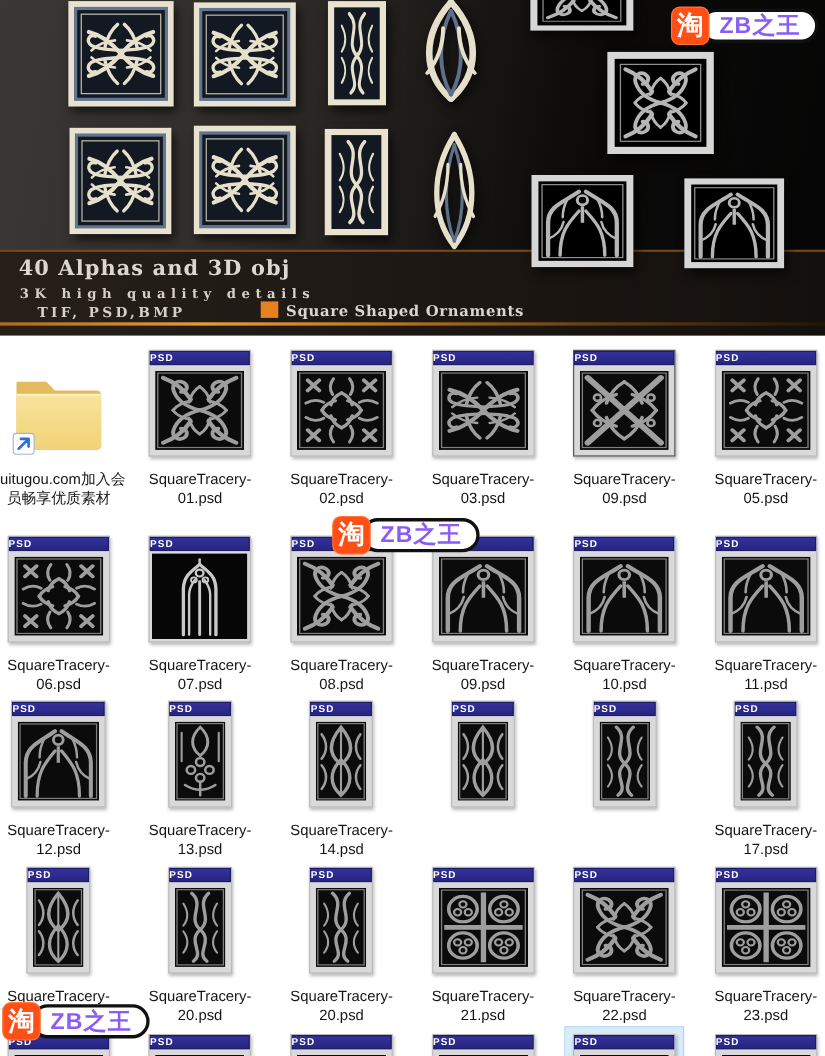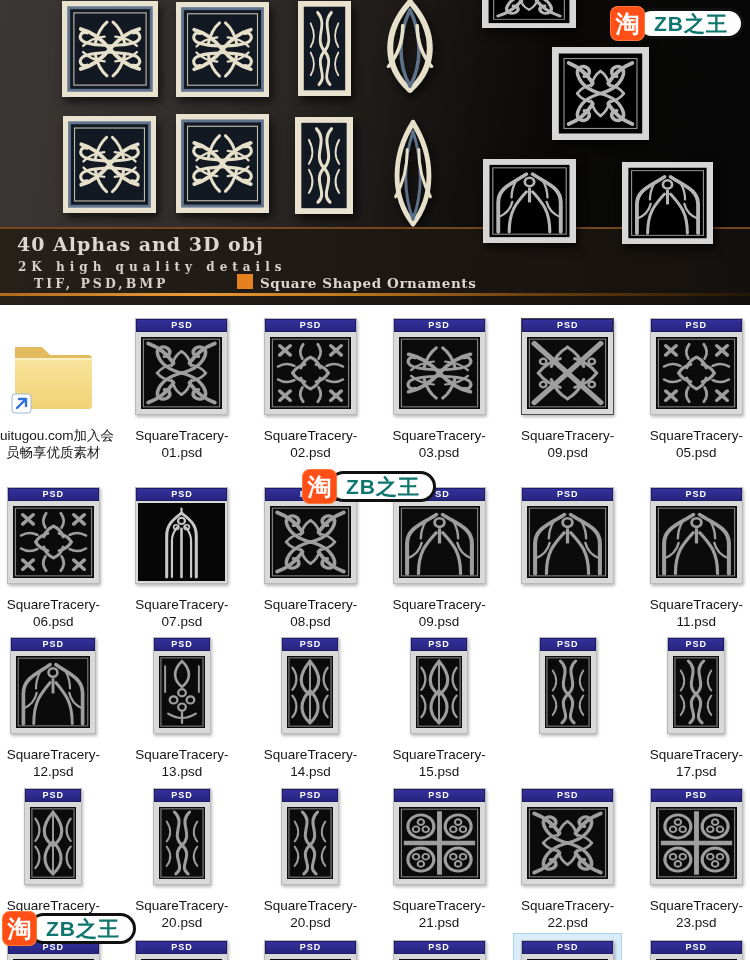--- a/index.html
+++ b/index.html
@@ -44,40 +44,40 @@
   }
   
   .wm { position:absolute; display:flex; align-items:center; z-index:60; }
   .wm-tao {
     position:relative; z-index:2; width:35px; height:35px; background:#ff4e16; border-radius:8px;
     color:#fff; font-weight:bold; font-size:24px; line-height:35px; text-align:center;
     box-shadow:inset 0 0 0 1px rgba(255,200,120,.35);
   }
   .wm-pill {
     z-index:1; height:31px; background:#ffffff; border:3px solid #101010; border-radius:17px;
-    margin-left:-9px; padding:0 13px 0 15px; color:#0f766e;
+    margin-left:-9px; padding:0 13px 0 15px; color:#8b5cf6;
     font-size:21px; font-weight:bold; line-height:25px; letter-spacing:1px; white-space:nowrap;
   }
   
   .row {
     position:absolute; left:-11px; width:772px;
     display:grid; grid-template-columns:repeat(6,128.6px); justify-items:center; align-items:start;
   }
   .cell { display:flex; flex-direction:column; align-items:center; }
   .thumb {
     position:relative; display:flex; flex-direction:column;
     background:#d9d9d9; border:1px solid #b9b9b9;
     box-shadow:1px 2px 3px rgba(0,0,0,.28);
   }
   .thumb.framed { border:1px solid #4a4a4a; }
   .bar {
     height:13px; flex:0 0 13px; background:linear-gradient(#34329e,#26247c);
     box-shadow:inset 0 0 0 1px #1d1c66;
     color:#fff; font-size:9px; font-weight:bold; letter-spacing:1px;
-    text-align:center; line-height:13px;
+    text-align:left; line-height:13px;
   }
   .art { flex:1; margin:5px; overflow:hidden; }
   .art.flush { margin:2px; }
   .art svg { display:block; width:100%; height:100%; }
   .label {
     margin-top:12px; max-width:124px; text-align:center;
     font-size:13.5px; line-height:17px; color:#151515; word-break:break-word;
   }
   .icon-slot { height:97px; display:flex; align-items:flex-end; }
   .sel { background:#d8ecfa; outline:1px solid #a9d3ef; padding:6px 7px; margin-top:-6px; }
@@ -321,21 +321,21 @@
   <g fill="none" stroke="#b5b5b5">
                 <circle cx="50" cy="23" r="6" stroke-width="3.5"></circle>
                 <path d="M50 31 V52" stroke-width="4"></path>
               </g>
             </g>
           </svg>
         </div>
       </div>
     <div class="band">
       <div class="band-title">40 Alphas and 3D obj</div>
-      <div class="band-line2">2K high quality details</div>
+      <div class="band-line2">3K high quality details</div>
       <div class="band-line3">TIF, PSD,BMP</div>
       <div class="band-swatch"></div>
       <div class="band-caption">Square Shaped Ornaments</div>
     </div>
   </div>
 
   <div class="wm" style="left:610px; top:6px;">
     <span class="wm-tao">淘</span>
     <span class="wm-pill">ZB之王</span>
   </div>
@@ -604,20 +604,21 @@
                 </defs>
   <use href="#a16"></use>
                 <use href="#a16" transform="matrix(-1,0,0,1,100,0)"></use>
   <g fill="none" stroke="#9e9e9e">
                   <circle cx="50" cy="23" r="6" stroke-width="3.5"></circle>
                   <path d="M50 31 V52" stroke-width="4"></path>
                 </g>
               </svg>
             </div>
           </div>
+          <div class="label">SquareTracery-10.psd</div>
         </div>
         <div class="cell">
           <div class="thumb" style="width: 93px; height: 97px;">
             <div class="bar">PSD</div>
             <div class="art">
               <svg viewBox="0 0 100 100" preserveAspectRatio="none">
                 <rect width="100" height="100" fill="#0b0b0b"></rect>
   <rect x="3" y="3" width="94" height="94" fill="none" stroke="#9e9e9e" stroke-width="1.5" opacity=".8"></rect>
   <defs>
                   <g id="a17" fill="none" stroke="#9e9e9e" stroke-linecap="round">
@@ -716,21 +717,20 @@
   <g fill="none" stroke="#9e9e9e" stroke-linecap="round">
                   <path stroke-width="4" d="M30 7 C15 26 15 42 30 54 C45 42 45 26 30 7 Z"></path>
          <path stroke-width="4" d="M30 48 C16 63 16 80 30 93 C44 80 44 63 30 48 Z"></path>
          <path stroke-width="2.5" d="M30 10 V90"></path>
          <path stroke-width="3" d="M7 16 C14 26 14 38 7 47 M53 16 C46 26 46 38 53 47"></path>
          <path stroke-width="3" d="M7 55 C14 64 14 76 7 85 M53 55 C46 64 46 76 53 85"></path>
                 </g>
               </svg>
             </div>
           </div>
-          <div class="label">SquareTracery-15.psd</div>
         </div>
         <div class="cell">
           <div class="thumb" style="width: 58px; height: 97px;">
             <div class="bar">PSD</div>
             <div class="art">
               <svg viewBox="0 0 60 100" preserveAspectRatio="none">
                 <rect width="60" height="100" fill="#0b0b0b"></rect>
   <rect x="2.5" y="2.5" width="55" height="95" fill="none" stroke="#9e9e9e" stroke-width="1.5" opacity=".8"></rect>
   <g fill="none" stroke="#9e9e9e" stroke-linecap="round">
                   <path stroke-width="4" d="M20 7 C36 22 14 38 30 53 C46 68 24 82 38 93"></path>

